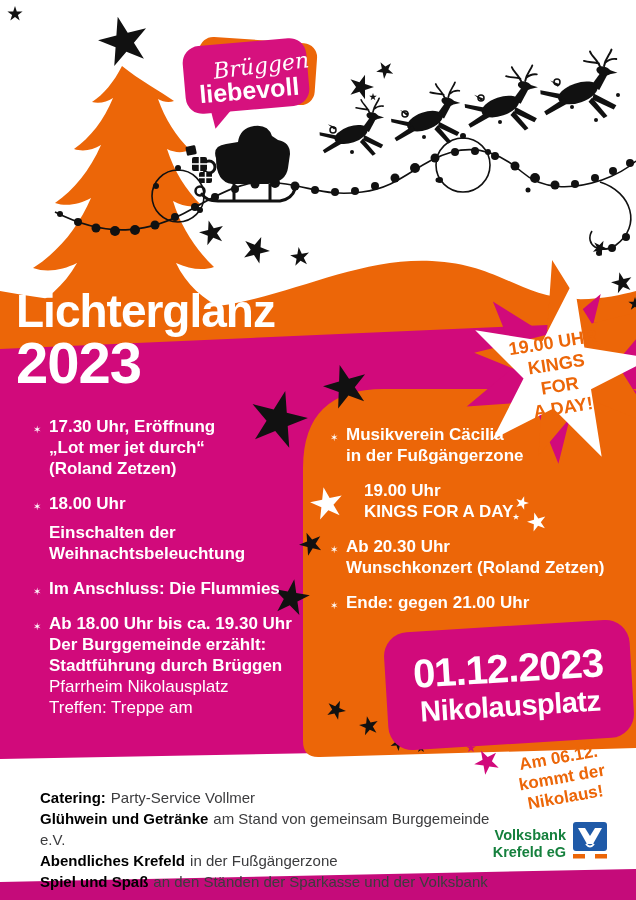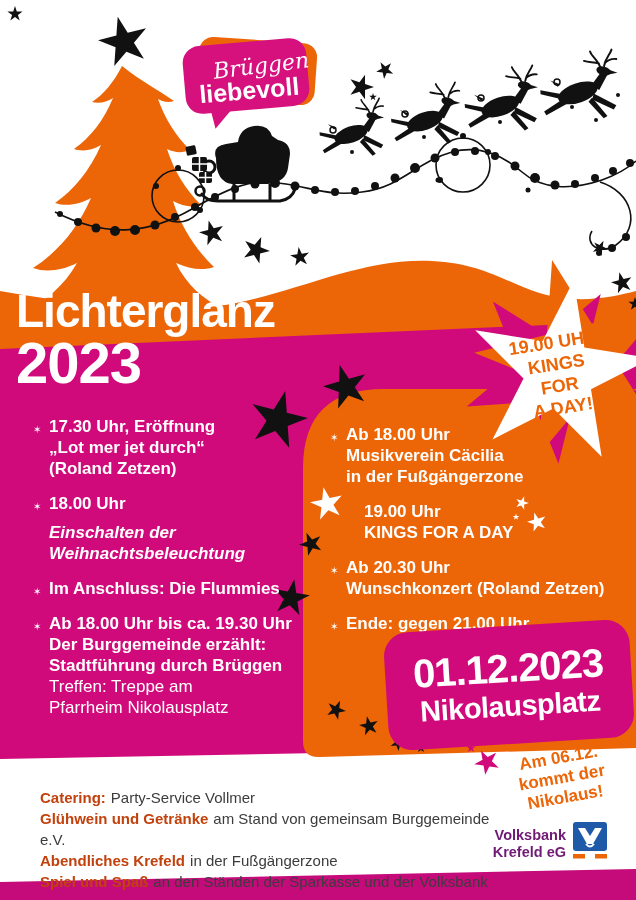--- a/index.html
+++ b/index.html
@@ -7,21 +7,21 @@
     position:relative;width:636px;height:900px;overflow:hidden;
     font-family:"Liberation Sans",sans-serif;background:#fff;margin:0 auto;
   }
   .bg{position:absolute;inset:0;z-index:0;}
   .ov{position:absolute;z-index:2;}
   .title-line{color:#fff;font-weight:700;letter-spacing:-1px;line-height:1;}
   .t1{left:16px;top:288px;font-size:46px;}
   .t2{left:16px;top:334px;font-size:58px;}
   .col{color:#fff;font-size:17px;line-height:21px;font-weight:700;}
   .col .ev{position:relative;padding-left:16px;margin-bottom:14px;}
-  .col .ev.nb{padding-left:16px;margin-top:-6px;font-style:italic;}
+  .col .ev.nb{padding-left:16px;margin-top:-6px;}
   .col .bullet{position:absolute;left:0;top:3px;font-size:10px;font-weight:400;}
   .col .reg{font-weight:400;}
   .leftcol{left:33px;top:416px;width:285px;}
   .rightcol{left:330px;top:424px;width:295px;}
   .rightcol .ev.star-ev{padding-left:34px;}
   .badge{
     left:487px;top:331px;width:142px;transform:rotate(-9deg);
     color:#ec6608;font-weight:700;font-size:18px;line-height:22px;text-align:center;
   }
   .datebox{
@@ -29,22 +29,22 @@
     transform:rotate(-3.5deg);display:flex;flex-direction:column;justify-content:center;
     align-items:center;color:#fff;font-weight:700;
   }
   .datebox .d1{font-size:40px;line-height:42px;letter-spacing:-1px;}
   .datebox .d2{font-size:29px;line-height:34px;letter-spacing:-0.5px;}
   .note{
     left:492px;top:748px;width:140px;transform:rotate(-10deg);
     color:#ec6608;font-weight:700;font-size:17px;line-height:20px;text-align:center;
   }
   .footer{left:40px;top:787px;width:450px;font-size:15px;line-height:21px;color:#3c3c3e;}
-  .footer .lbl{color:#c2410c;font-weight:700;margin-right:5px;}
-  .sponsor{left:486px;top:827px;width:80px;text-align:right;color:#701a75;
+  .footer .lbl{color:#000000;font-weight:700;margin-right:5px;}
+  .sponsor{left:486px;top:827px;width:80px;text-align:right;color:#15803d;
     font-weight:700;font-size:14.5px;line-height:17px;}
   .vblogo{left:572px;top:822px;width:36px;height:38px;}
 </style>
 </head>
 <body>
 
 <div class="poster">
 
   <svg class="bg" viewBox="0 0 636 900" xmlns="http://www.w3.org/2000/svg">
     <defs>
@@ -240,29 +240,28 @@
     </div>
     <div class="ev">
       <span class="bullet">✶</span>
       <div>Im Anschluss: Die Flummies</div>
     </div>
     <div class="ev">
       <span class="bullet">✶</span>
       <div>Ab 18.00 Uhr bis ca. 19.30 Uhr</div>
       <div>Der Burggemeinde erzählt:</div>
       <div>Stadtführung durch Brüggen</div>
+      <div class="reg">Pfarrheim Nikolausplatz</div>
       <div class="reg">Treffen: Treppe am</div>
-      <div class="reg">Pfarrheim Nikolausplatz</div>
     </div>
   </div>
 
   <div class="ov col rightcol">
     <div class="ev">
       <span class="bullet">✶</span>
-      <div>Ab 18.00 Uhr</div>
       <div>Musikverein Cäcilia</div>
       <div>in der Fußgängerzone</div>
     </div>
     <div class="ev star-ev">
       <div>19.00 Uhr</div>
       <div>KINGS FOR A DAY</div>
     </div>
     <div class="ev">
       <span class="bullet">✶</span>
       <div>Ab 20.30 Uhr</div>

